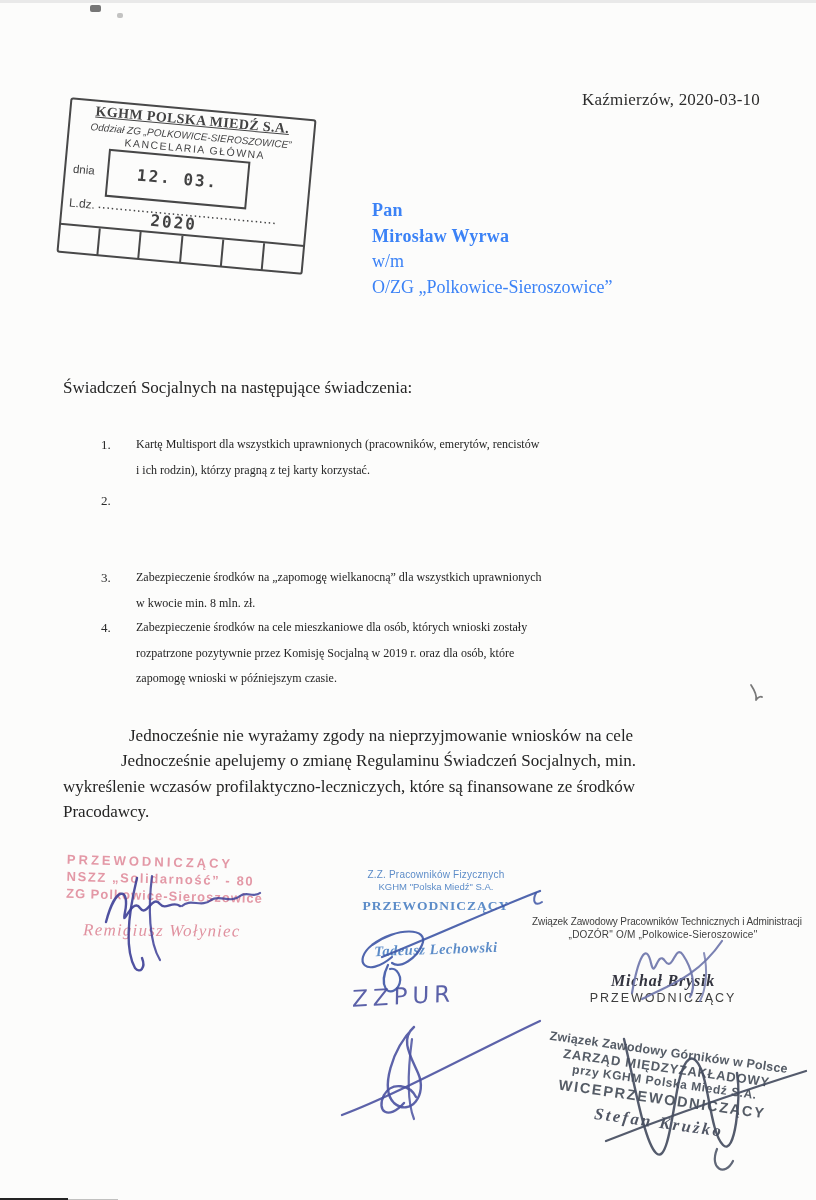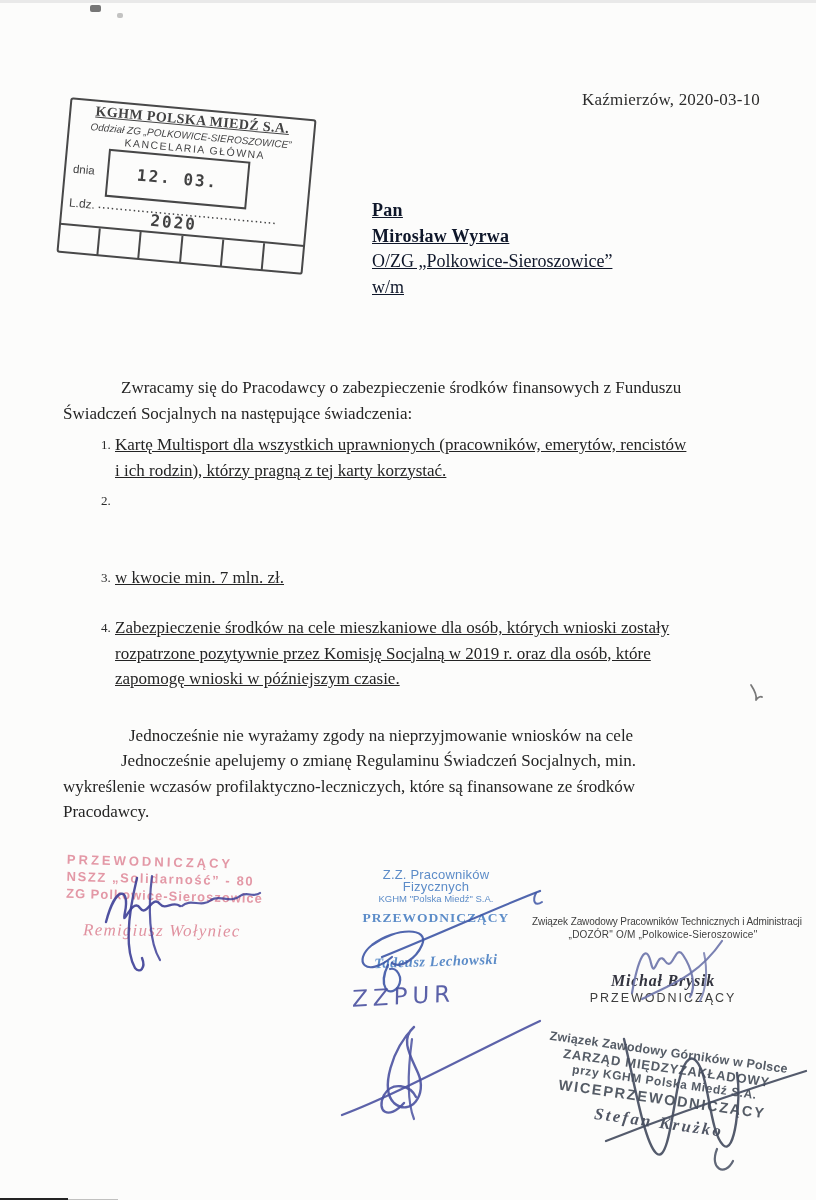--- a/index.html
+++ b/index.html
@@ -23,38 +23,38 @@
   .ks-office{position:absolute;top:32px;left:10px;right:0;text-align:center;font-size:10.5px;letter-spacing:1.5px;}
   .ks-dnia{position:absolute;left:7px;top:63px;font-size:11.5px;}
   .ks-datebox{position:absolute;left:41px;top:46px;width:138px;height:44px;border:2.5px solid #383838;
     text-align:center;line-height:44px;font-family:"DejaVu Sans Mono",monospace;font-size:16px;letter-spacing:2px;font-weight:bold;}
   .ks-ldz{position:absolute;left:6px;top:96px;font-size:12px;white-space:nowrap;overflow:hidden;width:232px;}
   .ks-ldz .dots{font-size:10px;letter-spacing:1.6px;font-weight:bold;vertical-align:1px;}
   .ks-cells{position:absolute;left:-1px;right:-1px;bottom:-1px;height:27px;border-top:2px solid #393939;display:flex;}
   .ks-cell{flex:1;border-right:2px solid #393939;}
   .ks-cell:last-child{border-right:none;}
   
-  .recipient{position:absolute;left:372px;top:195px;font-size:18px;line-height:25.5px;color:#0f172a;text-decoration:underline;}
+  .recipient{position:absolute;left:372px;top:195px;font-size:18px;line-height:25.5px;color:#3b82f6;}
   .recipient .r-bold{font-weight:bold;letter-spacing:.3px;}
   
   .para{position:absolute;font-size:17px;line-height:25.5px;color:#242424;}
   .line{white-space:nowrap;}
   .indent{padding-left:58px;}
   .list-num{position:absolute;left:101px;width:22px;font-size:13px;line-height:25.5px;text-align:left;color:#2a2a2a;}
-  .list-text{position:absolute;left:115px;font-size:17px;line-height:25.5px;color:#242424;text-decoration:underline;}
+  .list-text{position:absolute;left:136px;font-size:12px;line-height:25.5px;color:#242424;}
   
   .stamp{position:absolute;font-family:"Liberation Sans",sans-serif;}
   .solidarnosc{left:66px;top:851px;width:242px;color:#e08b9b;transform:rotate(1.5deg);opacity:.88;}
   .solidarnosc .s1{font-size:13px;font-weight:bold;letter-spacing:3px;line-height:17px;}
   .solidarnosc .s2{font-size:13px;font-weight:bold;letter-spacing:1.6px;line-height:17px;}
   .solidarnosc .s3{font-size:13px;font-weight:bold;letter-spacing:1px;line-height:17px;}
   .solidarnosc .sname{margin-top:16px;margin-left:18px;font-family:"Liberation Serif",serif;
     font-style:italic;font-size:17px;letter-spacing:1.2px;color:#dd8494;transform:rotate(-1deg);}
   .zzfiz{left:350px;top:866px;width:172px;text-align:center;color:#4f83c4;opacity:.92;}
-  .zzfiz .z1{font-size:13px;line-height:12px;letter-spacing:.2px;}
+  .zzfiz .z1{font-size:10px;line-height:12px;letter-spacing:.2px;}
   .zzfiz .z2{font-size:9.5px;line-height:12px;}
   .zzfiz .z3{margin-top:5px;font-family:"Liberation Serif",serif;font-weight:bold;font-size:13.5px;letter-spacing:1px;}
   .zzfiz .zname{margin-top:27px;font-family:"Liberation Serif",serif;font-weight:bold;font-style:italic;
     font-size:14.5px;letter-spacing:.5px;transform:rotate(-2deg);}
   .dozor{left:532px;top:912px;width:262px;text-align:center;color:#3e3e3e;}
   .dozor .d1{font-size:10px;line-height:13px;white-space:nowrap;letter-spacing:-.1px;}
   .dozor .d2{font-size:10px;line-height:13px;letter-spacing:.2px;}
   .dozor .dname{margin-top:31px;font-family:"Liberation Serif",serif;font-weight:bold;font-style:italic;
     font-size:16px;letter-spacing:.8px;color:#33343f;}
   .dozor .dtitle{font-size:12.5px;letter-spacing:2px;margin-top:1px;}
@@ -96,40 +96,40 @@
       <div class="ks-cell"></div>
       <div class="ks-cell"></div>
       <div class="ks-cell"></div>
       <div class="ks-cell"></div>
     </div>
   </div>
 
   <div class="recipient">
     <div class="r-bold">Pan</div>
     <div class="r-bold">Mirosław Wyrwa</div>
+    <div>w/m</div>
     <div>O/ZG „Polkowice-Sieroszowice”</div>
-    <div>w/m</div>
   </div>
 
   <div class="para" style="left:63px;top:372px;">
-    <div class="line indent">Zwracamy się do Pracodawcy o zabezpieczenie środków finansowych z Funduszu</div>
     <div class="line">Świadczeń Socjalnych na następujące świadczenia:</div>
   </div>
 
   <div class="list-num" style="top:429px;">1.</div>
   <div class="list-text" style="top:429px;">
     <div class="line">Kartę Multisport dla wszystkich uprawnionych (pracowników, emerytów, rencistów</div>
     <div class="line">i ich rodzin), którzy pragną z tej karty korzystać.</div>
   </div>
 
   <div class="list-num" style="top:485px;">2.</div>
 
   <div class="list-num" style="top:562px;">3.</div>
   <div class="list-text" style="top:562px;">
-    <div class="line">w kwocie min. 7 mln. zł.</div>
+    <div class="line">Zabezpieczenie środków na „zapomogę  wielkanocną” dla wszystkich uprawnionych</div>
+    <div class="line">w kwocie min. 8 mln. zł.</div>
   </div>
 
   <div class="list-num" style="top:612px;">4.</div>
   <div class="list-text" style="top:612px;">
     <div class="line">Zabezpieczenie środków na cele mieszkaniowe dla osób, których wnioski zostały</div>
     <div class="line">rozpatrzone pozytywnie przez Komisję Socjalną w 2019 r. oraz dla osób,  które</div>
     <div class="line">zapomogę wnioski w późniejszym czasie.</div>
   </div>
 
   <div class="para" style="left:129px;top:720px;">

